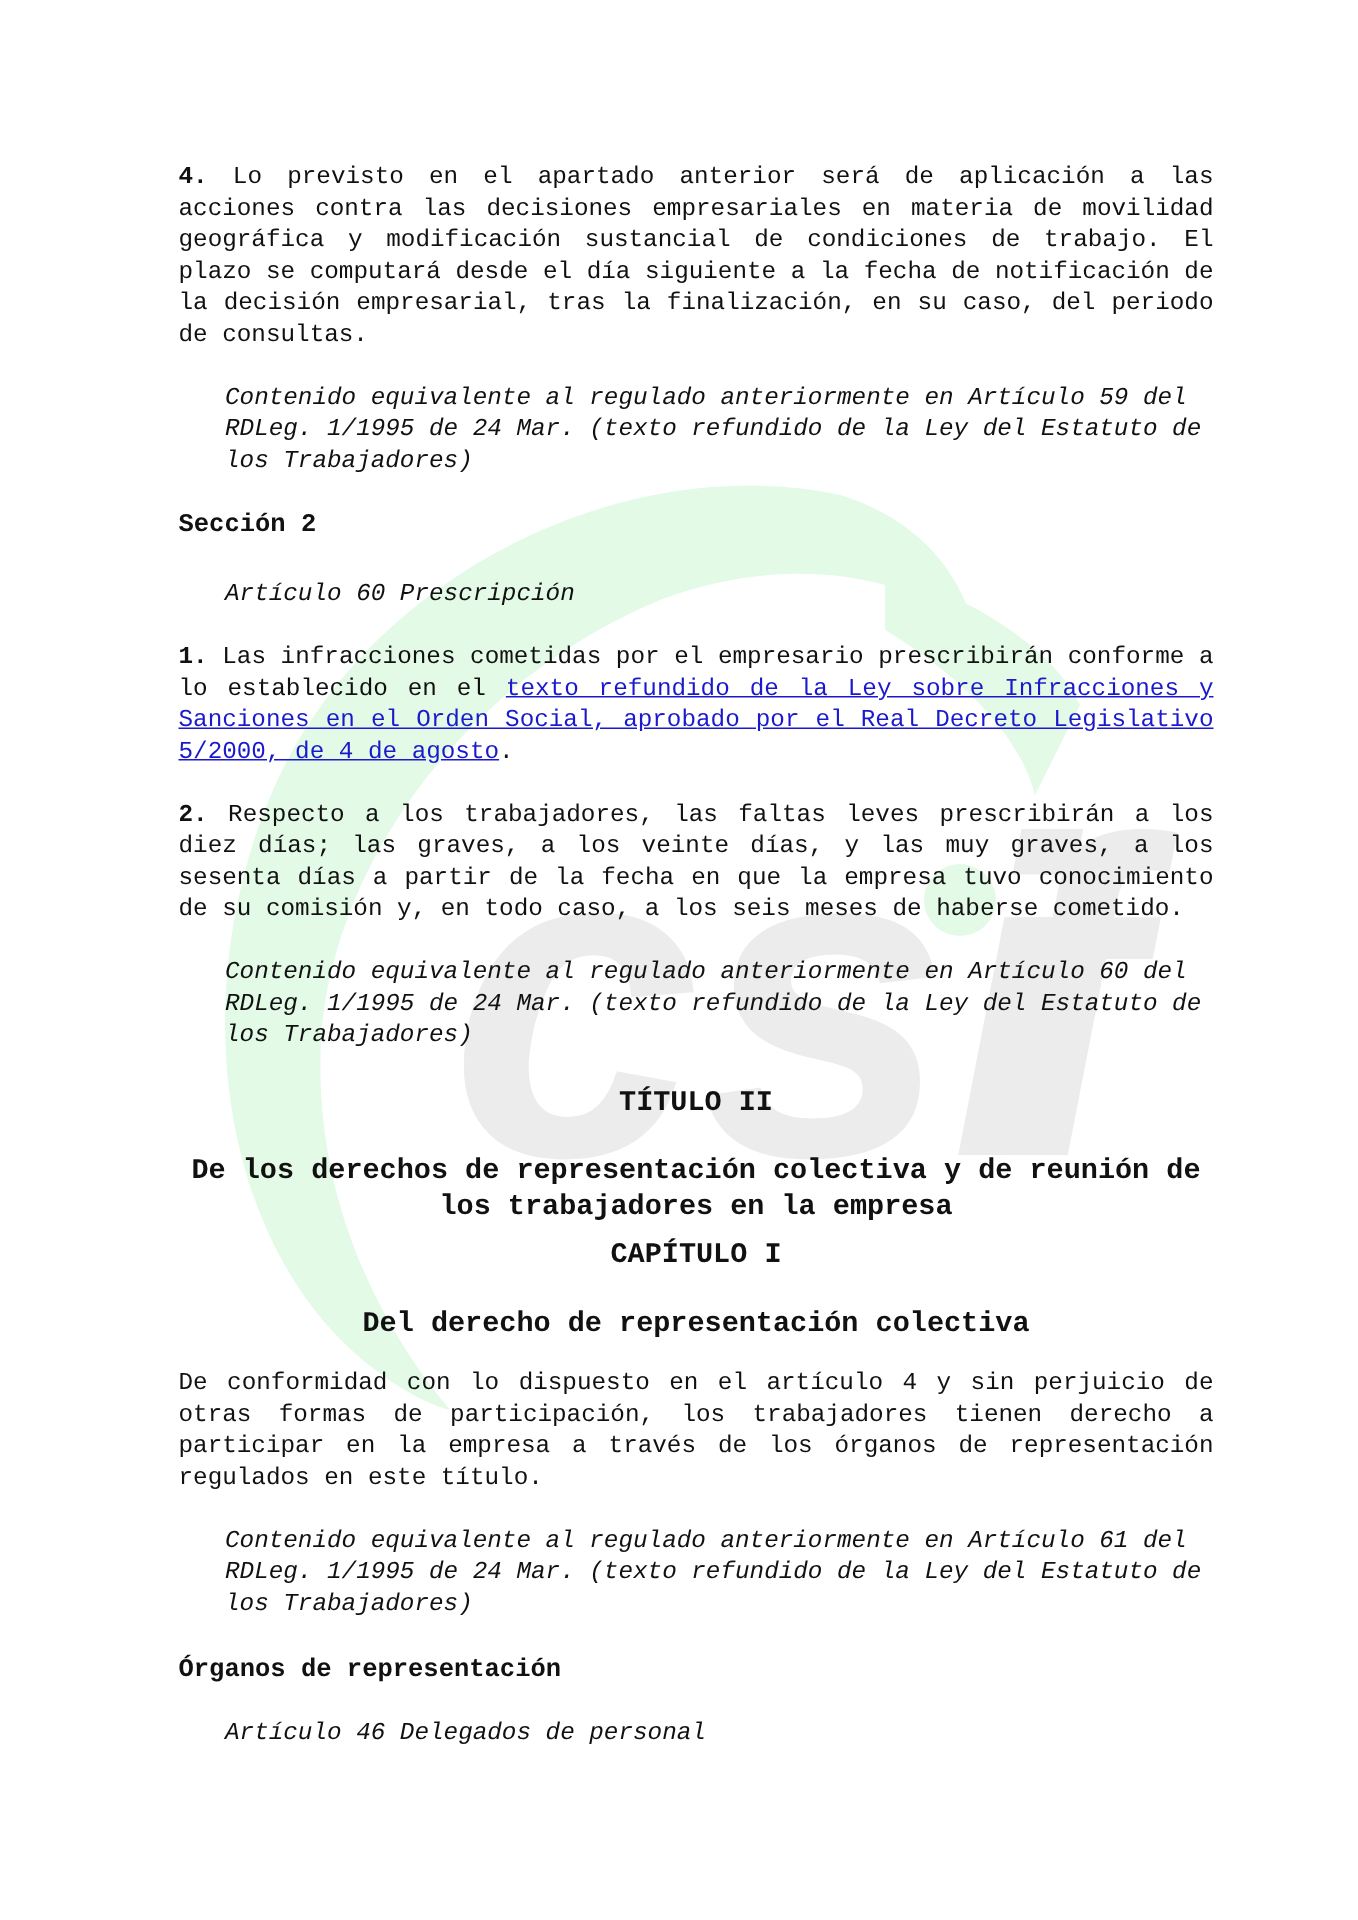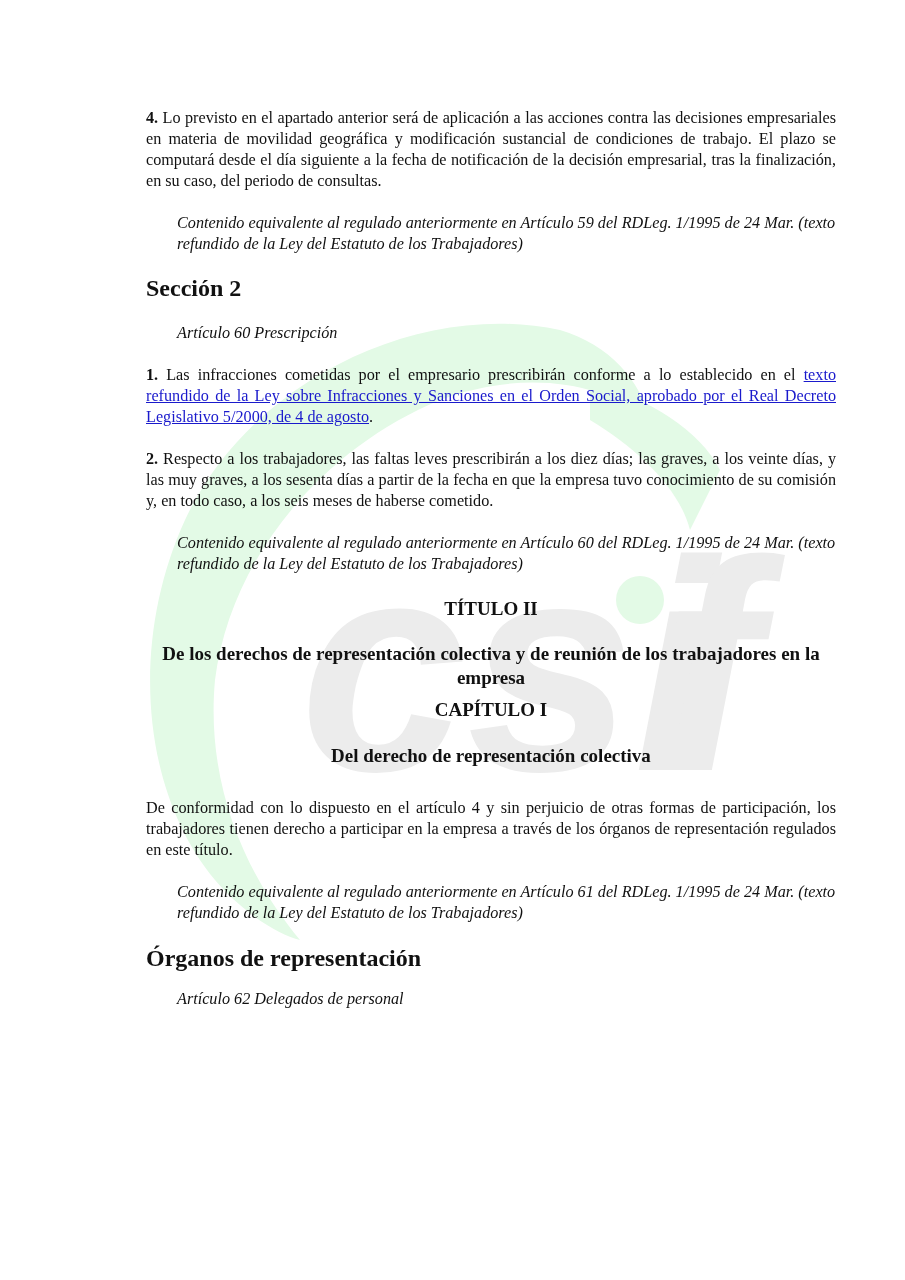--- a/index.html
+++ b/index.html
@@ -1,26 +1,26 @@
 <!DOCTYPE html>
 <html><head>
 <meta charset="utf-8">
 <style>
   html, body { margin: 0; padding: 0; background: #ffffff; }
   body { width: 905px; height: 1280px; position: relative; overflow: hidden; }
   .page { position: absolute; left: 0; top: 0; width: 905px; height: 1280px; }
   .watermark { position: absolute; left: 0; top: 0; width: 905px; height: 1280px; z-index: 0; pointer-events: none; }
-  .content { position: absolute; left: 146px; top: 108px; width: 690px; z-index: 1;
-    font-family: Liberation Serif, serif; font-size: 16.2px; color: #111; line-height: 21px; }
+  .content { position: absolute; left: 119px; top: 108px; width: 690px; z-index: 1;
+    font-family: Liberation Mono, monospace; font-size: 16.2px; color: #111; line-height: 21px; }
   p { margin: 0; }
   .just { text-align: justify; }
   .it { font-style: italic; margin-left: 31px; }
   .b { font-weight: bold; }
   .para { margin-bottom: 21px; }
-  .h-left { font-weight: bold; font-size: 24px; line-height: 24px; }
+  .h-left { font-weight: bold; font-size: 17px; line-height: 24px; }
   .h-center { font-weight: bold; font-size: 19px; line-height: 24px; text-align: center; }
   a.link { color: #1a1acc; text-decoration: underline; }
 </style>
 </head>
 <body>
 
 <div class="page">
 
   <svg class="watermark" viewBox="0 0 905 1280">
 
@@ -48,26 +48,26 @@
     <p class="just para"><span class="b">2.</span><span> Respecto a los trabajadores, las faltas leves prescribirán a los diez días; las graves, a los veinte días, y las muy graves, a los sesenta días a partir de la fecha en que la empresa tuvo conocimiento de su comisión y, en todo caso, a los seis meses de haberse cometido.</span></p>
 
     <p class="it para" style="margin-bottom:22px">Contenido equivalente al regulado anteriormente en Artículo 60 del RDLeg. 1/1995 de 24 Mar. (texto refundido de la Ley del Estatuto de los Trabajadores)</p>
 
     <p class="h-center para" style="margin-bottom:21px">TÍTULO II</p>
 
     <p class="h-center para" style="margin-bottom:8px; padding:0 4px">De los derechos de representación colectiva y de reunión de los trabajadores en la empresa</p>
 
     <p class="h-center para" style="margin-bottom:22px">CAPÍTULO I</p>
 
-    <p class="h-center para" style="margin-bottom:30px">Del derecho de representación colectiva</p>
+    <p class="h-center para" style="margin-bottom:18px">Del derecho de representación colectiva</p>
 
 
     <p class="just para">De conformidad con lo dispuesto en el artículo 4 y sin perjuicio de otras formas de participación, los trabajadores tienen derecho a participar en la empresa a través de los órganos de representación regulados en este título.</p>
 
     <p class="it para" style="margin-bottom:22px">Contenido equivalente al regulado anteriormente en Artículo 61 del RDLeg. 1/1995 de 24 Mar. (texto refundido de la Ley del Estatuto de los Trabajadores)</p>
 
 
     <p class="h-left para" style="margin-bottom:19px">Órganos de representación</p>
 
-    <p class="it">Artículo 62 Delegados de personal</p>
+    <p class="it">Artículo 46 Delegados de personal</p>
 
   </div>
 </div>
 
 </body></html>

